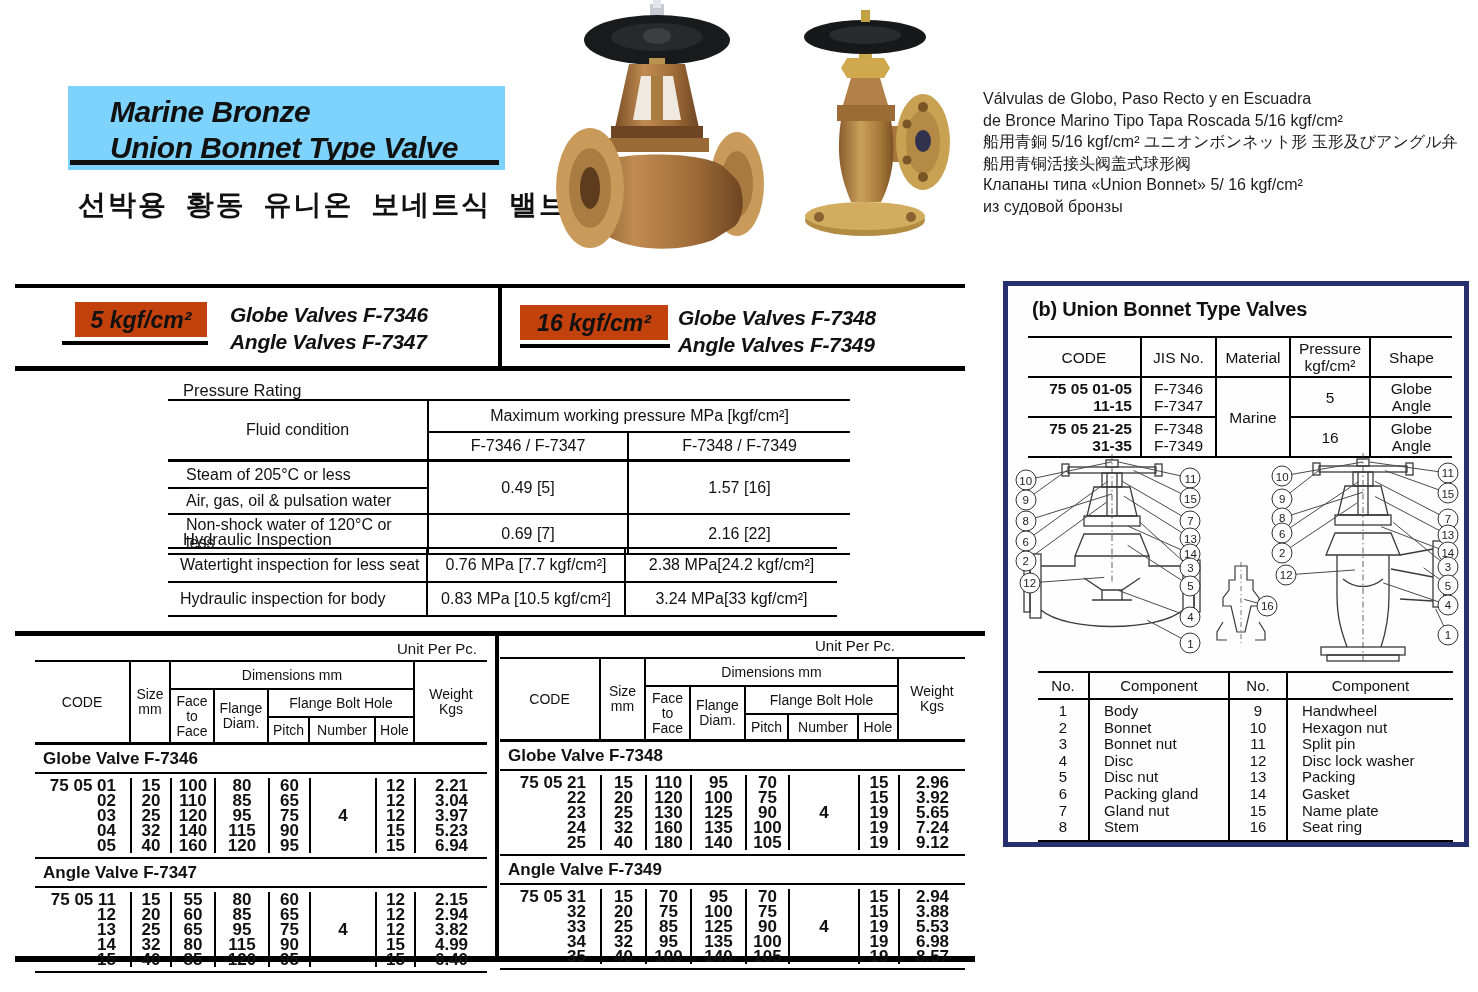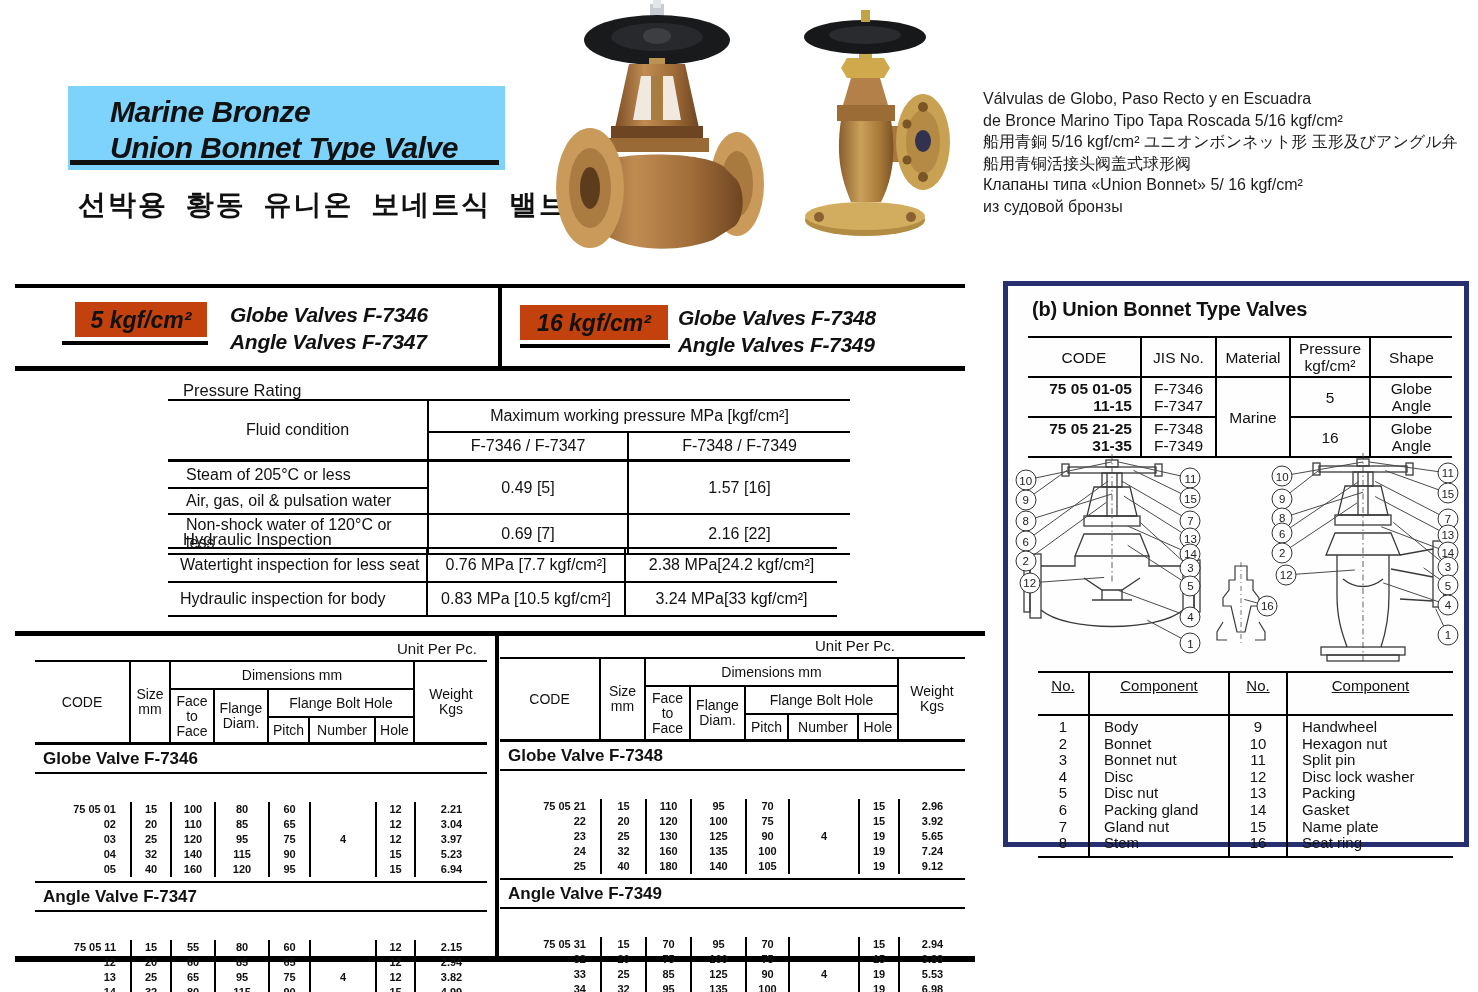--- a/index.html
+++ b/index.html
@@ -48,22 +48,22 @@
   
   .rule{background:#000;}
   .dimtab{width:452px;font-size:14px;}
   .dimtab .unit{text-align:right;font-size:15px;padding-right:10px;margin-bottom:3px;}
   .dimtab.t1 .unit{padding-right:70px;}
   table.dimhead{border-collapse:collapse;table-layout:fixed;width:100%;
                 border-top:2px solid #000;border-bottom:3px solid #000;font-size:14px;line-height:15px;}
   table.dimhead td{padding:1px 0;text-align:center;vertical-align:middle;}
   .gtitle{font-weight:bold;font-size:17px;padding:4px 0 3px 8px;}
   .grows{display:flex;border-top:2px solid #000;border-bottom:2px solid #000;padding:4px 0;}
-  .grows .c{box-sizing:border-box;font-weight:bold;font-size:11px;line-height:15px;
-            text-align:center;white-space:pre-line;margin-top:24px;}
+  .grows .c{box-sizing:border-box;font-weight:bold;font-size:17px;line-height:15px;
+            text-align:center;white-space:pre-line;}
   .grows .c + .c{border-left:2px solid #000;}
   .grows .code{text-align:right;padding-right:14px;}
   .grows .num{display:flex;align-items:center;justify-content:center;white-space:normal;}
   .t0 .c:nth-child(1){width:95px;}  .t0 .c:nth-child(2){width:40px;} .t0 .c:nth-child(3){width:44px;}
   .t0 .c:nth-child(4){width:54px;}  .t0 .c:nth-child(5){width:41px;} .t0 .c:nth-child(6){width:66px;}
   .t0 .c:nth-child(7){width:39px;}  .t0 .c:nth-child(8){width:73px;}
   .t1{width:465px;}
   .t1 .c:nth-child(1){width:100px;} .t1 .c:nth-child(2){width:45px;} .t1 .c:nth-child(3){width:45px;}
   .t1 .c:nth-child(4){width:55px;}  .t1 .c:nth-child(5){width:43px;} .t1 .c:nth-child(6){width:70px;}
   .t1 .c:nth-child(7){width:40px;}  .t1 .c:nth-child(8){width:67px;}
@@ -86,21 +86,21 @@
   .bonnet-note{left:198px;top:205px;width:70px;font-size:12.5px;line-height:16.5px;white-space:pre-line;color:#222;}
 
   .comptab{position:absolute;left:30px;top:385px;width:415px;border-top:2px solid #000;border-bottom:2px solid #000;font-size:15px;}
   .crow{display:flex;}
   .crow > div{box-sizing:border-box;}
   .crow .n1{width:52px;text-align:center;border-right:2px solid #000;}
   .crow .c1{width:140px;padding-left:14px;border-right:2px solid #000;}
   .crow .n2{width:58px;text-align:center;border-right:2px solid #000;}
   .crow .c2{width:165px;padding-left:14px;}
   .chead{border-bottom:2px solid #000;}
-  .chead > div{padding-top:4px;padding-bottom:20px;text-decoration:underline;}
+  .chead > div{padding-top:4px;padding-bottom:4px;}
   .cbody > div{padding-top:3px;padding-bottom:4px;white-space:pre-line;line-height:16.6px;}
 </style>
 </head>
 <body>
 
 <div class="page">
 
   <div class="abs title-box">
     <div class="t t1">Marine Bronze</div>
     <div class="t t2">Union Bonnet Type Valve</div>

